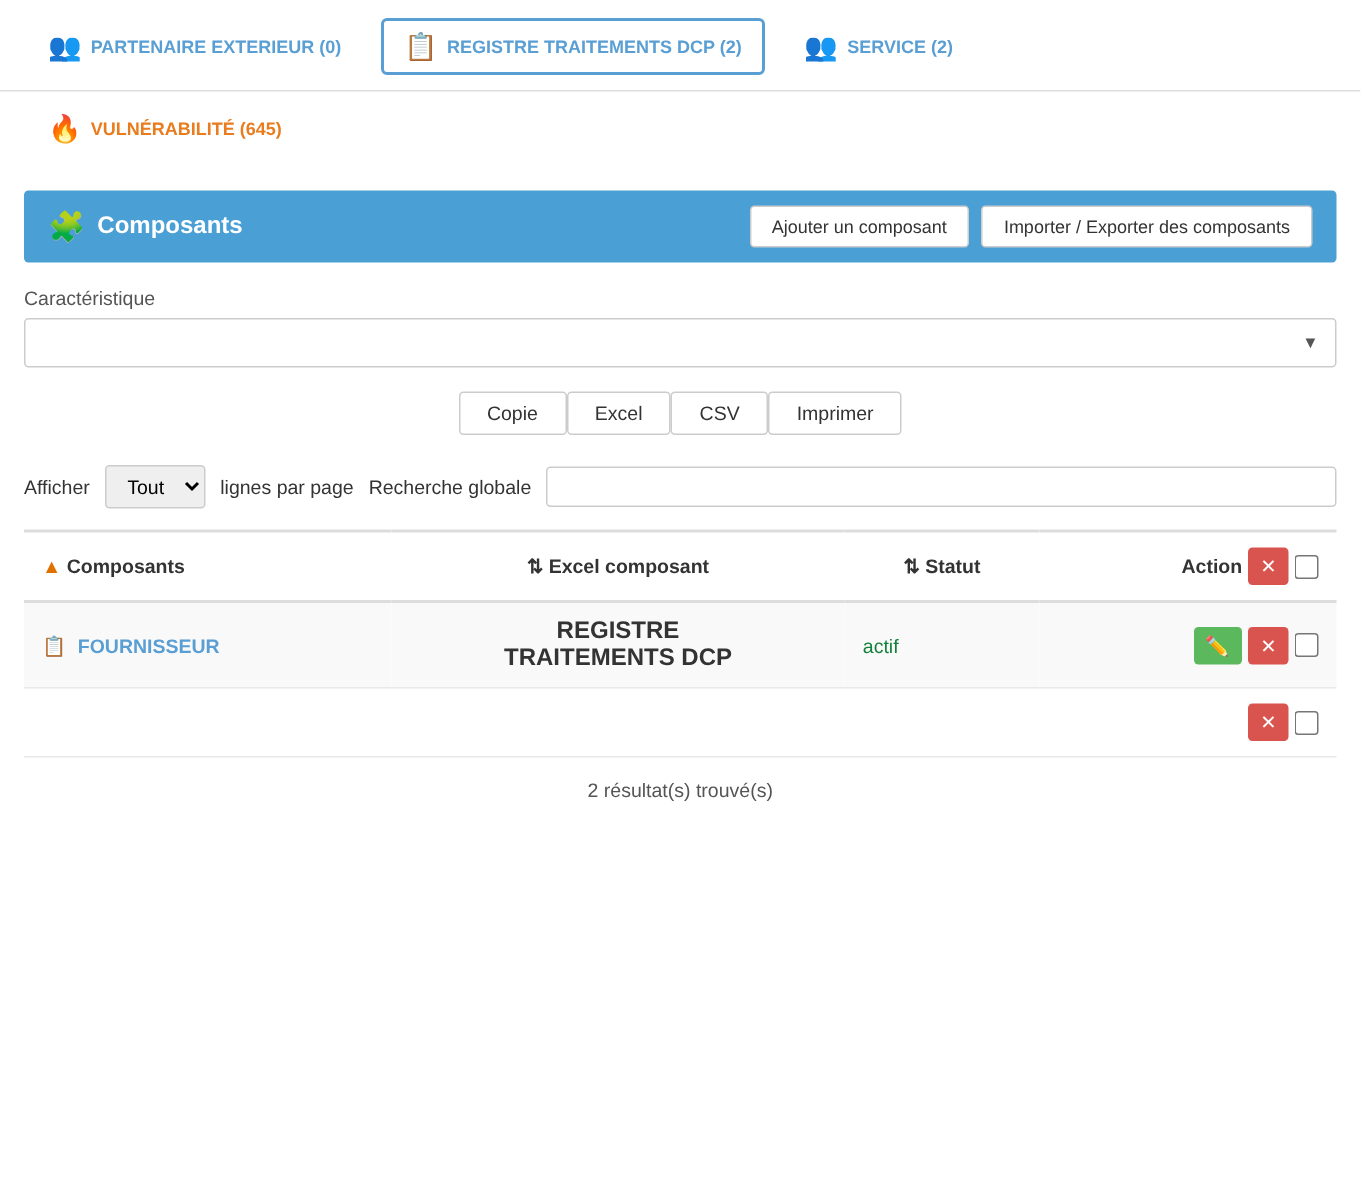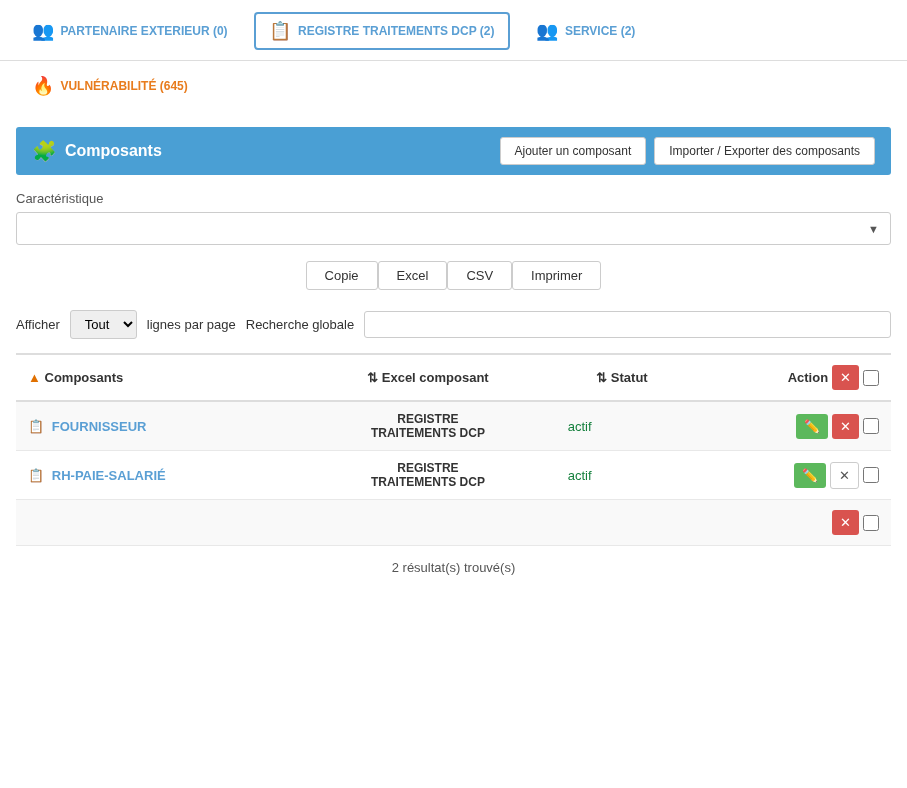--- a/index.html
+++ b/index.html
@@ -42,21 +42,21 @@
     table { width: 100%; border-collapse: collapse; font-size: 13px; }
     thead tr { background: #fff; border-top: 2px solid #ddd; border-bottom: 2px solid #ddd; }
     thead th { padding: 10px 12px; text-align: left; font-weight: bold; color: #333; border-bottom: 2px solid #ddd; }
     thead th.sortable { cursor: pointer; }
     tbody tr { border-bottom: 1px solid #e8e8e8; }
     tbody tr:nth-child(odd) { background: #f9f9f9; }
     tbody tr:nth-child(even) { background: #fff; }
     tbody td { padding: 10px 12px; vertical-align: middle; }
     .cell-icon { color: #5a9fd4; margin-right: 4px; }
     .cell-name { color: #5a9fd4; font-weight: bold; text-transform: uppercase; }
-    .cell-class { text-align: center; font-weight: bold; font-size: 12px; }
+    .cell-class { text-align: center; font-weight: bold; font-size: 16px; }
     .cell-status { text-align: left; color: #15803d; }
 
     
     .action-cell { display: flex; align-items: center; gap: 4px; justify-content: flex-end; }
     .btn-edit { background: #5cb85c; border: none; border-radius: 3px; padding: 5px 8px; cursor: pointer; color: #fff; font-size: 13px; }
     .btn-delete { background: #d9534f; border: none; border-radius: 3px; padding: 5px 8px; cursor: pointer; color: #fff; font-size: 13px; }
     .btn-delete-outline { background: #fff; border: 1px solid #ccc; border-radius: 3px; padding: 5px 8px; cursor: pointer; color: #555; font-size: 13px; }
     .checkbox-cell { width: 16px; height: 16px; cursor: pointer; }
 
     
@@ -173,35 +173,20 @@
           <td class="cell-status">actif</td>
           <td>
             <div class="action-cell">
               <button class="btn-edit">✏️</button>
               <button class="btn-delete">✕</button>
               <input type="checkbox" class="checkbox-cell" style="">
             </div>
           </td>
         </tr>
 
-        <tr>
-          <td>
-            <span class="cell-icon">📋</span>
-            <span class="cell-name">RH-PAIE-SALARIÉ</span>
-          </td>
-          <td class="cell-class">REGISTRE<br>TRAITEMENTS DCP</td>
-          <td class="cell-status">actif</td>
-          <td>
-            <div class="action-cell">
-              <button class="btn-edit">✏️</button>
-              <button class="btn-delete-outline">✕</button>
-              <input type="checkbox" class="checkbox-cell" style="">
-            </div>
-          </td>
-        </tr>
 
         <tr class="empty-row">
           <td></td>
           <td></td>
           <td></td>
           <td>
             <div class="action-cell">
               <button class="btn-delete">✕</button>
               <input type="checkbox" class="checkbox-cell" style="">
             </div>

